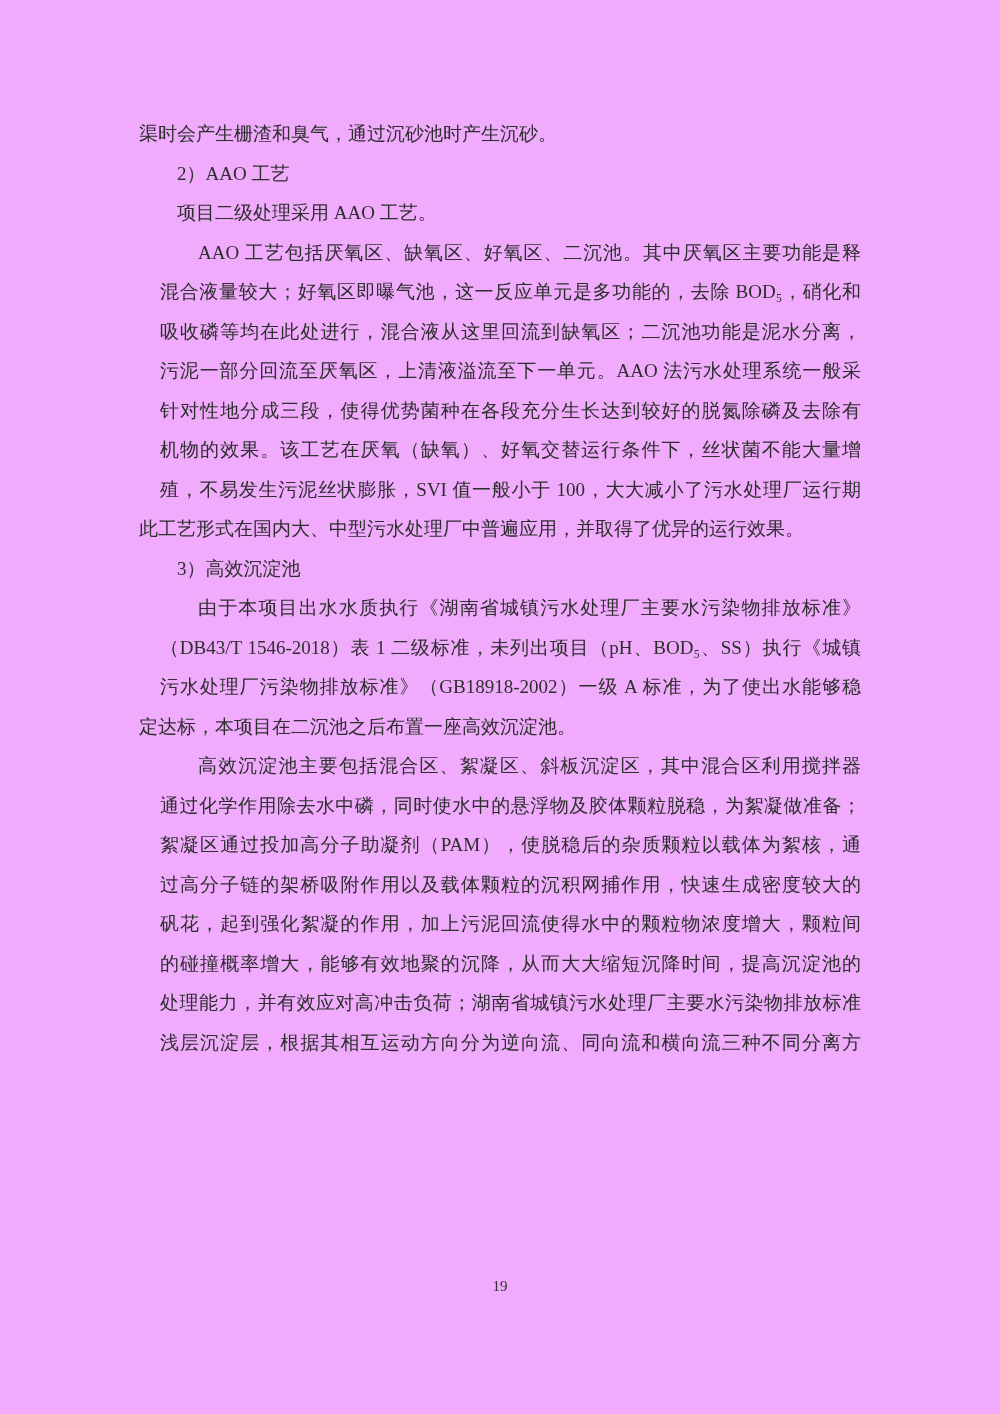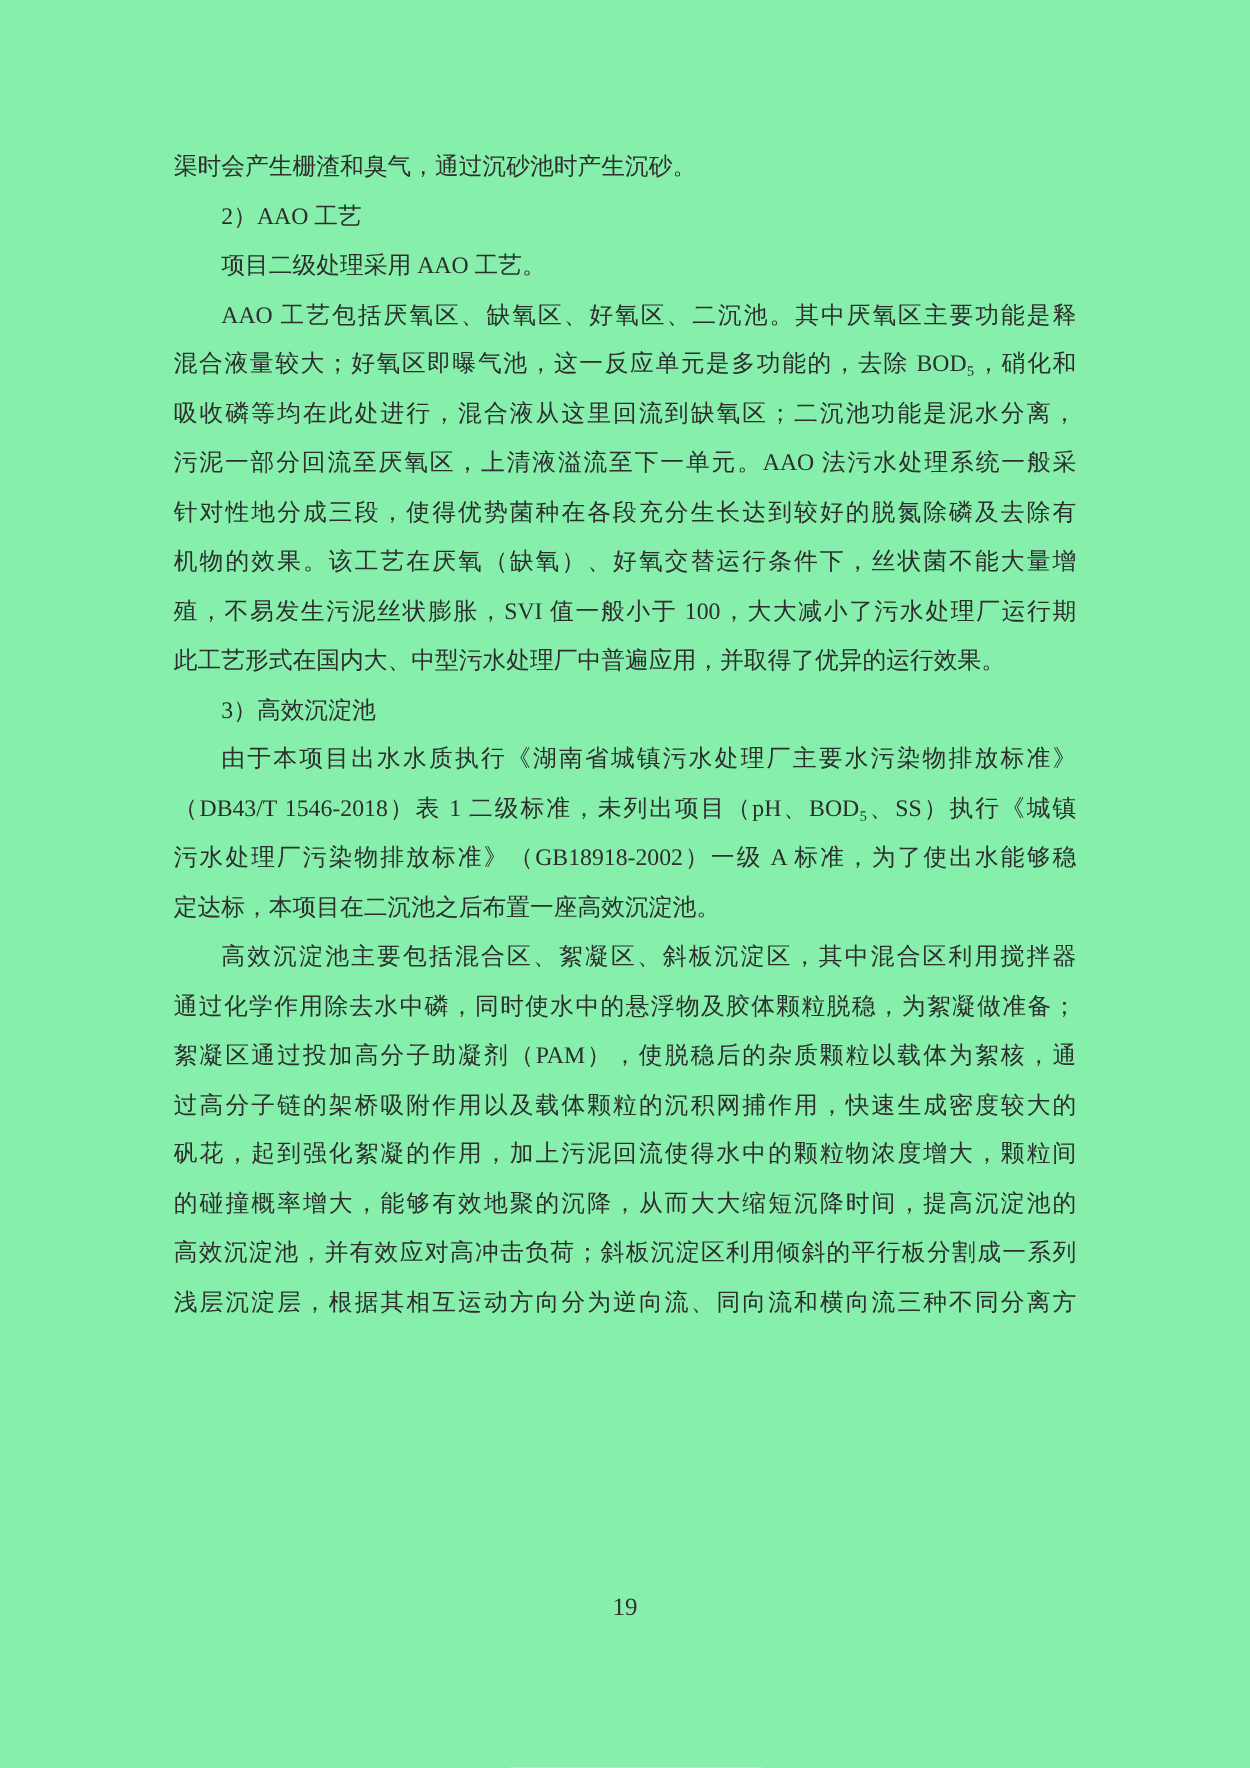--- a/index.html
+++ b/index.html
@@ -9,21 +9,21 @@
   body {
     width: 1000px;
     height: 1414px;
     overflow: hidden;
     background: #f7f7f6;
   }
   .page {
     position: relative;
     width: 1000px;
     height: 1414px;
-    background: #86efac;
+    background: #f0abfc;
     font-family: "Liberation Serif", "DejaVu Serif", serif;
     color: #2e2e2e;
   }
   .content {
     position: absolute;
     left: 139px;
     top: 114px;
     width: 722px;
     font-size: 19px;
     line-height: 39.5px;
@@ -33,31 +33,32 @@
     padding: 0;
   }
   .line {
     text-align: left;
     white-space: normal;
   }
   .line.fill {
     text-align: justify;
     text-align-last: justify;
     text-justify: inter-character;
+    margin-left: 21px;
   }
   .line.indent {
     text-indent: 2em;
   }
   .page-number {
     position: absolute;
     top: 1276px;
     left: 0;
     width: 100%;
     text-align: center;
-    font-size: 20px;
+    font-size: 15px;
     line-height: 20px;
     color: #333333;
   }
 </style>
 </head>
 <body>
 
 <div class="page">
   <div class="content">
       <div class="block">
@@ -88,18 +89,18 @@
         <div class="line fill">污水处理厂污染物排放标准》（GB18918-2002）一级 A 标准，为了使出水能够稳</div>
         <div class="line">定达标，本项目在二沉池之后布置一座高效沉淀池。</div>
       </div>
       <div class="block">
         <div class="line fill indent">高效沉淀池主要包括混合区、絮凝区、斜板沉淀区，其中混合区利用搅拌器</div>
         <div class="line fill">通过化学作用除去水中磷，同时使水中的悬浮物及胶体颗粒脱稳，为絮凝做准备；</div>
         <div class="line fill">絮凝区通过投加高分子助凝剂（PAM），使脱稳后的杂质颗粒以载体为絮核，通</div>
         <div class="line fill">过高分子链的架桥吸附作用以及载体颗粒的沉积网捕作用，快速生成密度较大的</div>
         <div class="line fill">矾花，起到强化絮凝的作用，加上污泥回流使得水中的颗粒物浓度增大，颗粒间</div>
         <div class="line fill">的碰撞概率增大，能够有效地聚的沉降，从而大大缩短沉降时间，提高沉淀池的</div>
-        <div class="line fill">高效沉淀池，并有效应对高冲击负荷；斜板沉淀区利用倾斜的平行板分割成一系列</div>
+        <div class="line fill">处理能力，并有效应对高冲击负荷；湖南省城镇污水处理厂主要水污染物排放标准</div>
         <div class="line fill">浅层沉淀层，根据其相互运动方向分为逆向流、同向流和横向流三种不同分离方</div>
       </div>
     </div>
   <div class="page-number">19</div>
 </div>
 
 </body></html>

